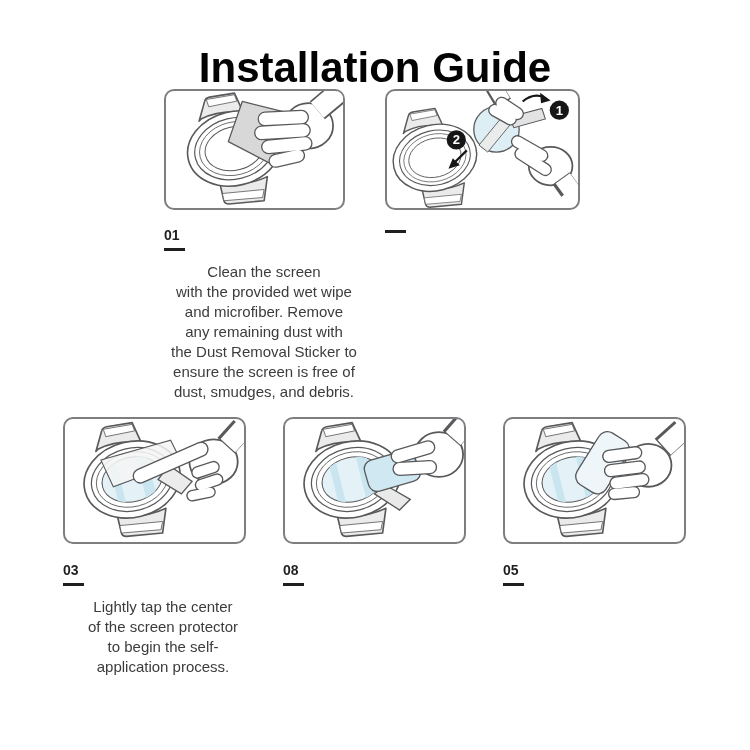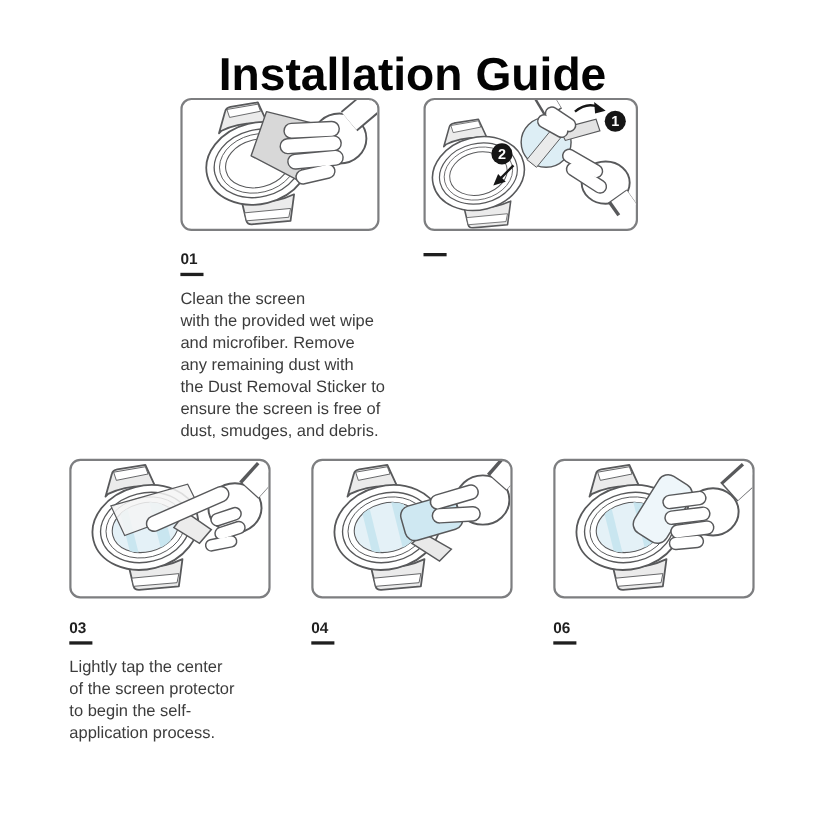--- a/index.html
+++ b/index.html
@@ -14,20 +14,21 @@
   .panel{
     position:absolute;border:2px solid #7d7e80;border-radius:10px;
     background:#ffffff;overflow:hidden;box-sizing:border-box;
   }
   .caption{position:absolute;}
   .num{font-size:14px;font-weight:700;color:#1f1f1f;line-height:18px;}
   .rule{width:21px;height:3px;background:#1f1f1f;margin-top:4px;}
   .desc{
     margin:11px 0 0 0;font-size:15px;line-height:20px;color:#3c3c3c;
     white-space:pre-line;
+    text-align:center;
   }
   .s1 .panel{left:164px;top:89px;width:181px;height:121px;}
   .s2 .panel{left:385px;top:89px;width:195px;height:121px;}
   .s3 .panel{left:63px;top:417px;width:183px;height:127px;}
   .s4 .panel{left:283px;top:417px;width:183px;height:127px;}
   .s5 .panel{left:503px;top:417px;width:183px;height:127px;}
   .s1 .caption{left:164px;top:226px;width:200px;}
   .s2 .caption{left:385px;top:226px;width:212px;}
   .s3 .caption{left:63px;top:561px;width:200px;}
   .s4 .caption{left:283px;top:561px;width:212px;}
@@ -204,21 +205,21 @@
         <line x1="186" y1="20" x2="200" y2="4" stroke="#58595b" stroke-width="26"></line>
         <line x1="188" y1="20" x2="202" y2="4" stroke="#ffffff" stroke-width="22"></line>
         <line x1="160" y1="30" x2="126" y2="40" stroke="#58595b" stroke-width="16" stroke-linecap="round"></line>
         <line x1="162" y1="52" x2="128" y2="54" stroke="#58595b" stroke-width="16" stroke-linecap="round"></line>
         <line x1="160" y1="30" x2="126" y2="40" stroke="#ffffff" stroke-width="13" stroke-linecap="round"></line>
         <line x1="162" y1="52" x2="128" y2="54" stroke="#ffffff" stroke-width="13" stroke-linecap="round"></line>
       </g>
     </svg>
   </div>
   <div class="caption">
-    <div class="num">04</div>
+    <div class="num">08</div>
     <div class="rule"></div>
   </div>
 </section>
 
 <section class="step s5">
   <div class="panel">
     <svg class="illus" viewBox="0 0 200 134">
       <g transform="translate(6,7) scale(0.92)">
         <use href="#watchBase"></use>
           <use href="#faceBlue"></use>
@@ -235,16 +236,16 @@
         <line x1="154" y1="66" x2="124" y2="70" stroke="#58595b" stroke-width="15" stroke-linecap="round"></line>
         <line x1="144" y1="80" x2="122" y2="82" stroke="#58595b" stroke-width="14" stroke-linecap="round"></line>
         <line x1="146" y1="36" x2="116" y2="40" stroke="#ffffff" stroke-width="12" stroke-linecap="round"></line>
         <line x1="150" y1="52" x2="118" y2="56" stroke="#ffffff" stroke-width="12" stroke-linecap="round"></line>
         <line x1="154" y1="66" x2="124" y2="70" stroke="#ffffff" stroke-width="12" stroke-linecap="round"></line>
         <line x1="144" y1="80" x2="122" y2="82" stroke="#ffffff" stroke-width="11" stroke-linecap="round"></line>
       </g>
     </svg>
   </div>
   <div class="caption">
-    <div class="num">06</div>
+    <div class="num">05</div>
     <div class="rule"></div>
   </div>
 </section>
 
 </body></html>

